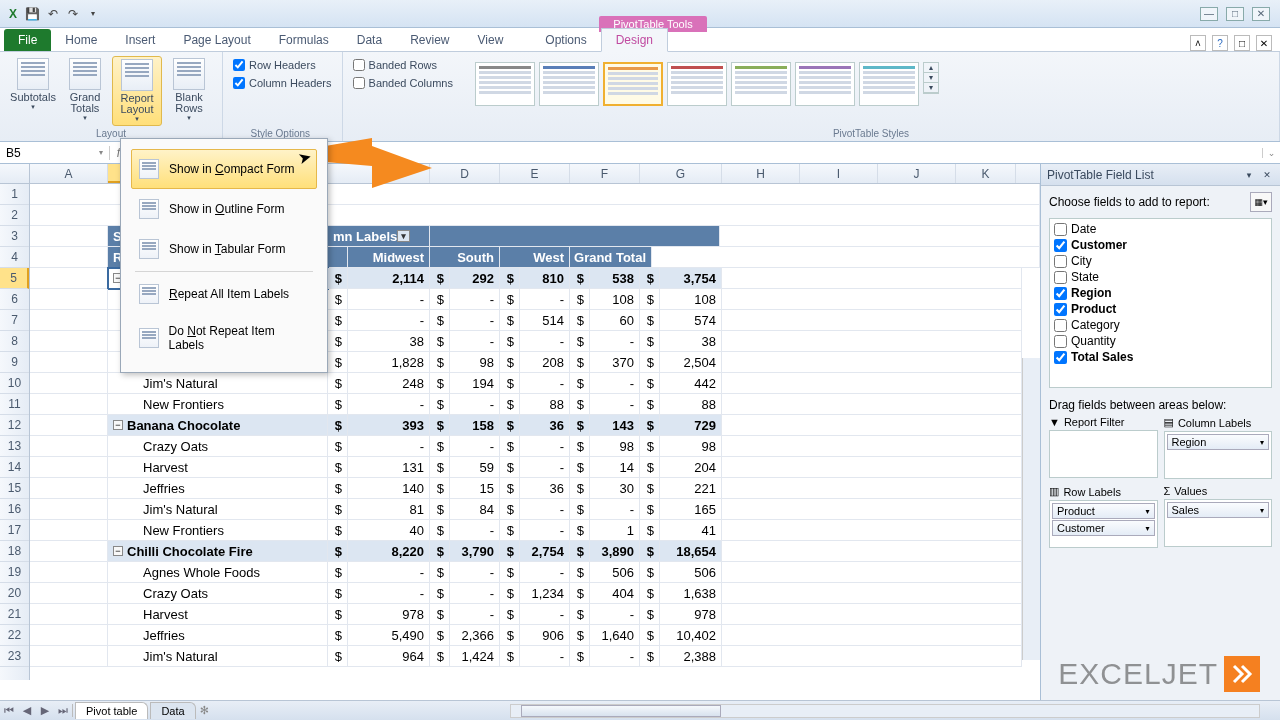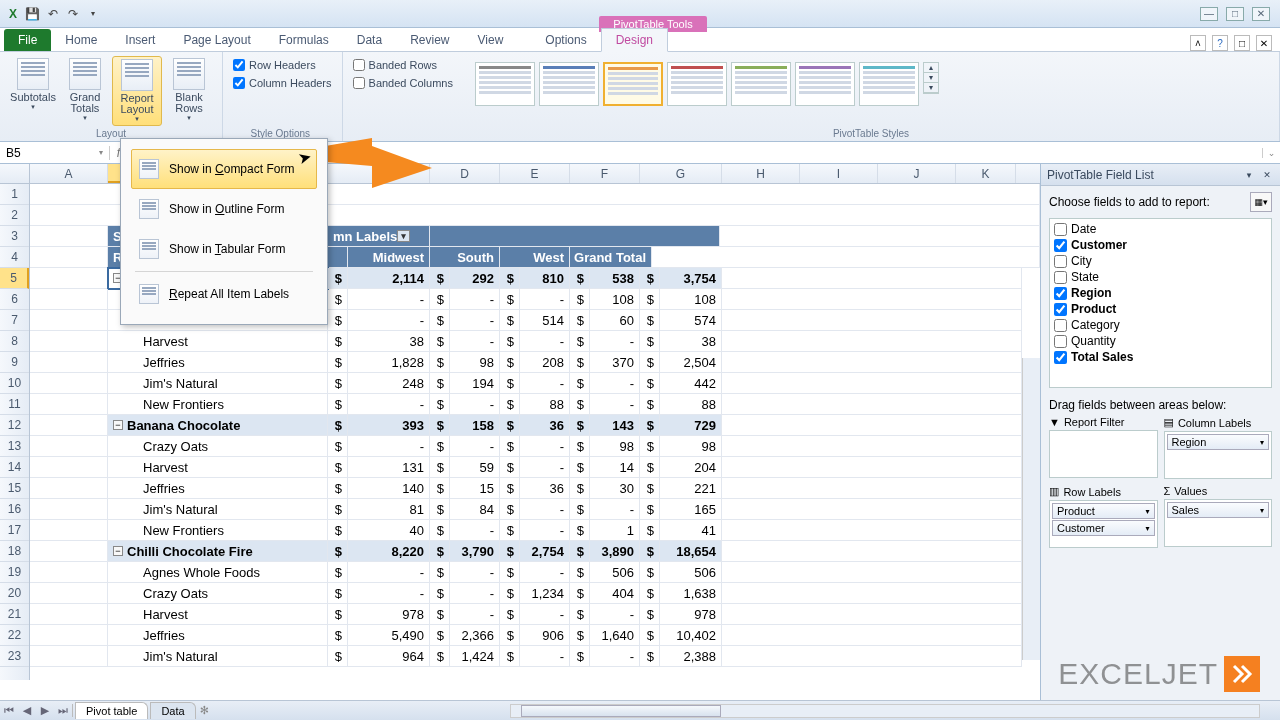--- a/index.html
+++ b/index.html
@@ -1222,20 +1222,28 @@
     </div>
   <div class="sep"></div>
   <div class="item">
       <div class="micon">
         <span></span>
         <span></span>
         <span></span>
       </div>
       <span><u>R</u>epeat All Item Labels</span>
     </div>
+  <div class="item">
+      <div class="micon">
+        <span></span>
+        <span></span>
+        <span></span>
+      </div>
+      <span>Do <u>N</u>ot Repeat Item Labels</span>
+    </div>
 </div>
 <div class="cursor-arrow">➤</div>
 <div class="big-arrow">
   <svg viewBox="0 0 130 50">
       <polygon points="0,12 70,0 70,8 130,30 70,50 70,28 0,22" fill="#f58a1f"></polygon>
     </svg>
 </div>
 
 <div class="watermark">
   <span>EXCELJET</span>

